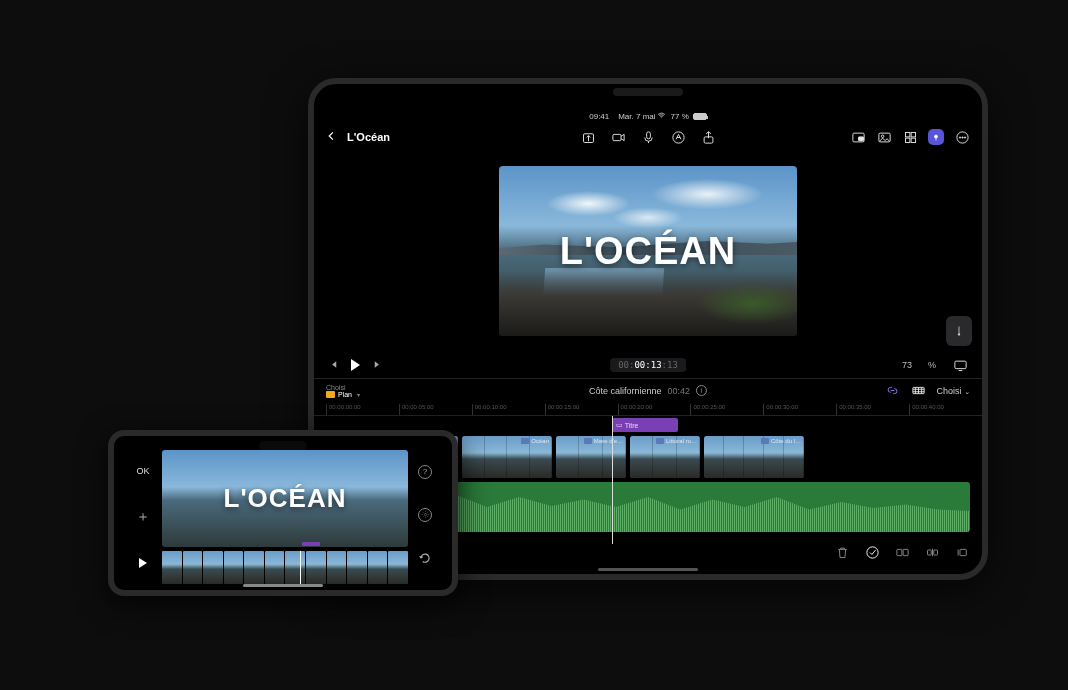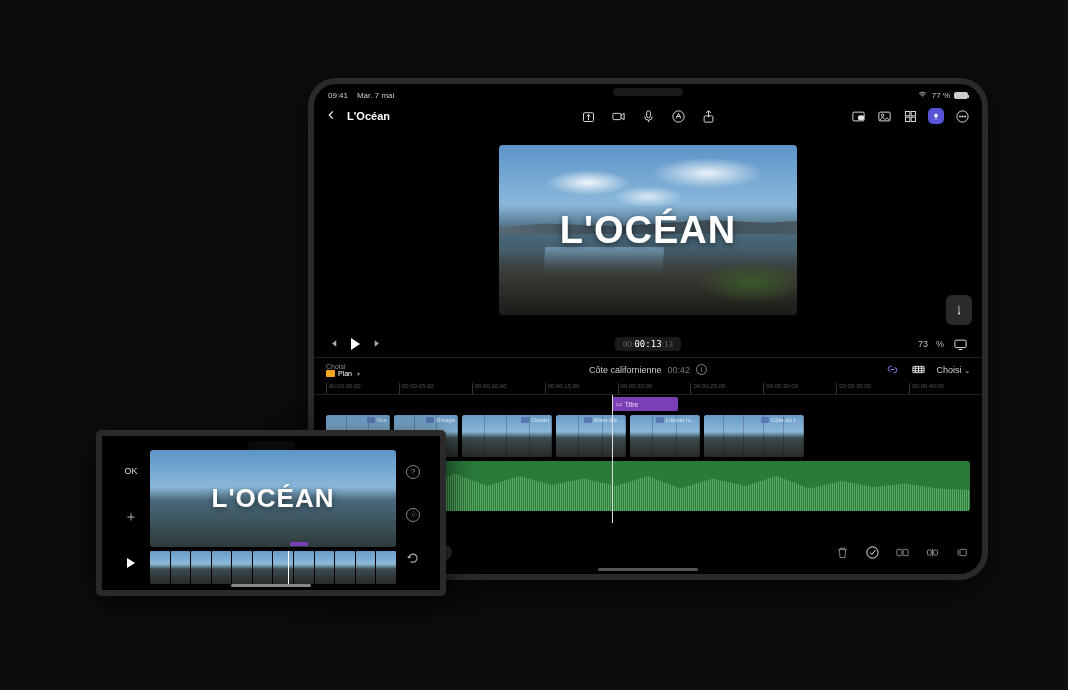--- a/index.html
+++ b/index.html
@@ -21,22 +21,22 @@
     border-radius: 28px;
     border: 6px solid #2a2a2a;
     box-shadow: 0 10px 40px rgba(0,0,0,.7);
     overflow: hidden;
   }
   .ipad .notch {
     position: absolute; top: 4px; left: 50%; transform: translateX(-50%);
     width: 70px; height: 8px; background: #1a1a1a; border-radius: 4px;
   }
   .statusbar {
-    display: flex; justify-content: space-between; align-items: center;
-    padding: 6px 14px 2px; font-size: 8px; color: #ccc;
+    display: flex; justify-content: center; align-items: center;
+    padding: 6px 14px 2px; font-size: 8px; color: #ccc; margin-top: 21px;
   }
   .statusbar .right { display: flex; gap: 4px; align-items: center; }
   .battery-icon {
     width: 14px; height: 7px; border: 1px solid #ccc; border-radius: 2px; position: relative;
     background: #ccc;
   }
   .battery-icon::after { content: ""; position: absolute; right: -2px; top: 2px; width: 1px; height: 3px; background: #ccc; }
 
   
   .toolbar {
@@ -97,22 +97,22 @@
   
   .transport {
     display: flex; align-items: center; padding: 4px 14px; height: 26px; position: relative;
   }
   .transport .left { display: flex; gap: 12px; align-items: center; font-size: 11px; color: #aaa; }
   .play-icon { width: 0; height: 0; border-left: 9px solid #fff; border-top: 6px solid transparent; border-bottom: 6px solid transparent; }
   .timecode {
     position: absolute; left: 50%; transform: translateX(-50%);
     background: #1a1a1c; padding: 2px 8px; border-radius: 4px; font-size: 9px; font-family: monospace;
   }
-  .timecode .dim { color: #666; font-family: Liberation Serif, serif; }
-  .transport .right { margin-left: auto; display: flex; gap: 8px; align-items: center; font-size: 9px; color: #bbb; }
+  .timecode .dim { color: #666; }
+  .transport .right { margin-left: auto; display: flex; gap: 16px; align-items: center; font-size: 9px; color: #bbb; }
 
   
   .tl-header {
     display: flex; align-items: center; padding: 2px 12px; height: 24px;
     border-top: 1px solid #222; position: relative;
   }
   .storyboard { display: flex; flex-direction: column; font-size: 7px; }
   .storyboard .label { color: #888; }
   .storyboard .type { display: flex; align-items: center; gap: 3px; }
   .sb-icon { width: 9px; height: 7px; background: #f5a623; border-radius: 1px; }
@@ -189,24 +189,24 @@
   .bb-right .tb-icon { opacity: .6; }
   .bb-right .active { opacity: 1; color: #fff; }
   .home-indicator {
     position: absolute; bottom: 3px; left: 50%; transform: translateX(-50%);
     width: 100px; height: 3px; background: #555; border-radius: 2px;
   }
 
   
   .iphone {
     position: absolute;
-    left: 96px; top: 430px;
+    left: 108px; top: 430px;
     width: 350px; height: 166px;
     background: #000;
-    border-radius: 5px;
+    border-radius: 16px;
     border: 6px solid #2a2a2a;
     box-shadow: 0 8px 30px rgba(0,0,0,.8);
     overflow: hidden;
     z-index: 30;
   }
   .iphone .island {
     position: absolute; top: 5px; left: 50%; transform: translateX(-50%);
     width: 48px; height: 10px; background: #0a0a0a; border-radius: 6px;
   }
   .iphone-content {

